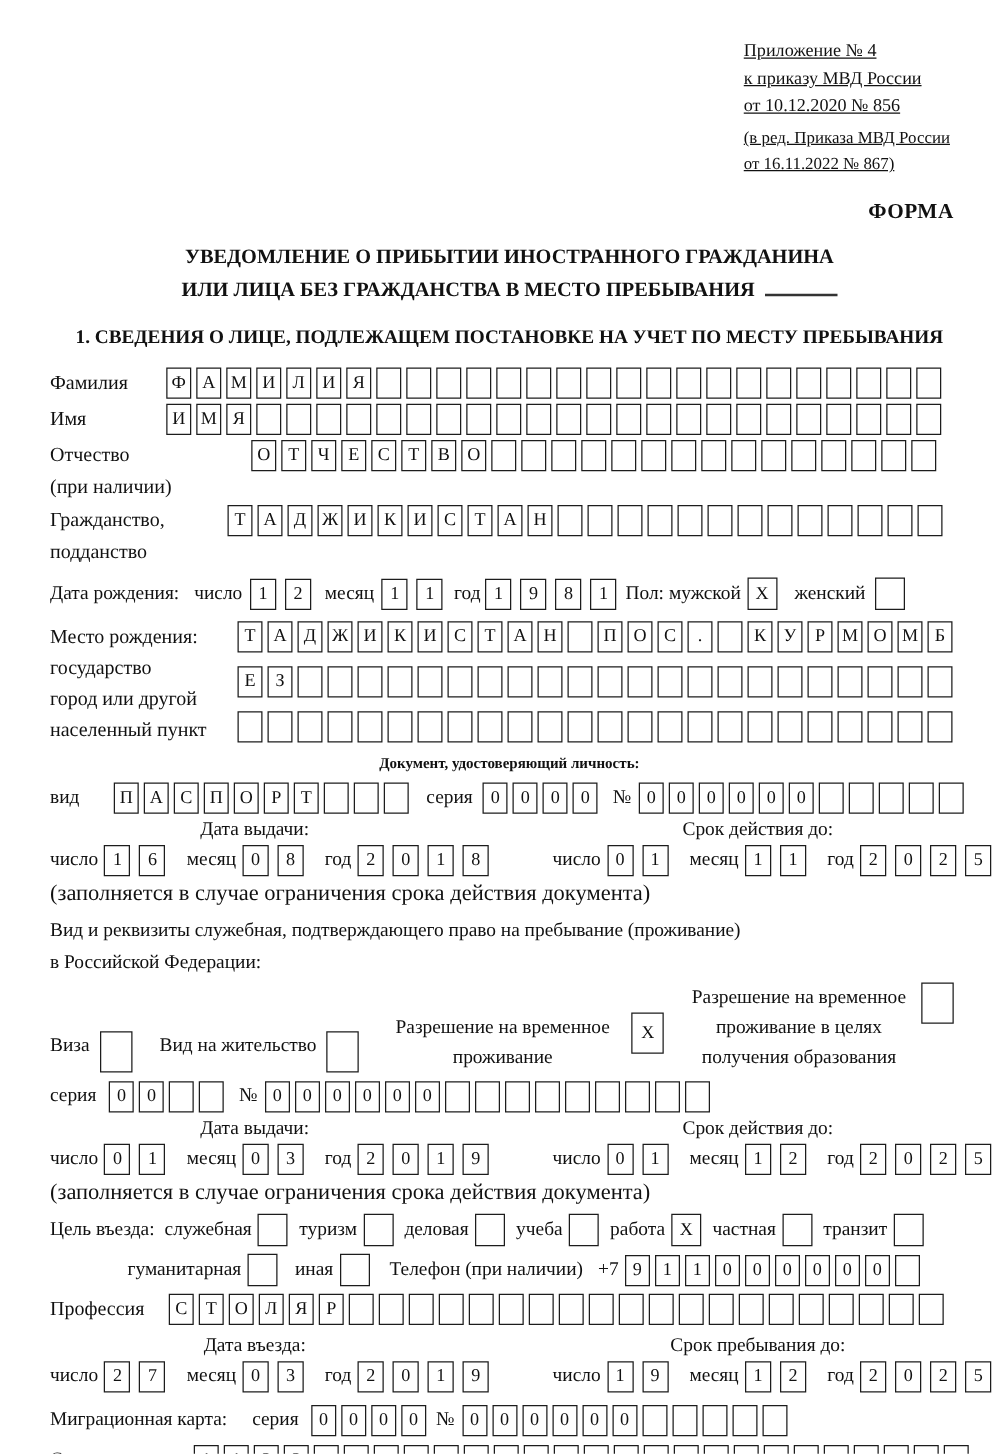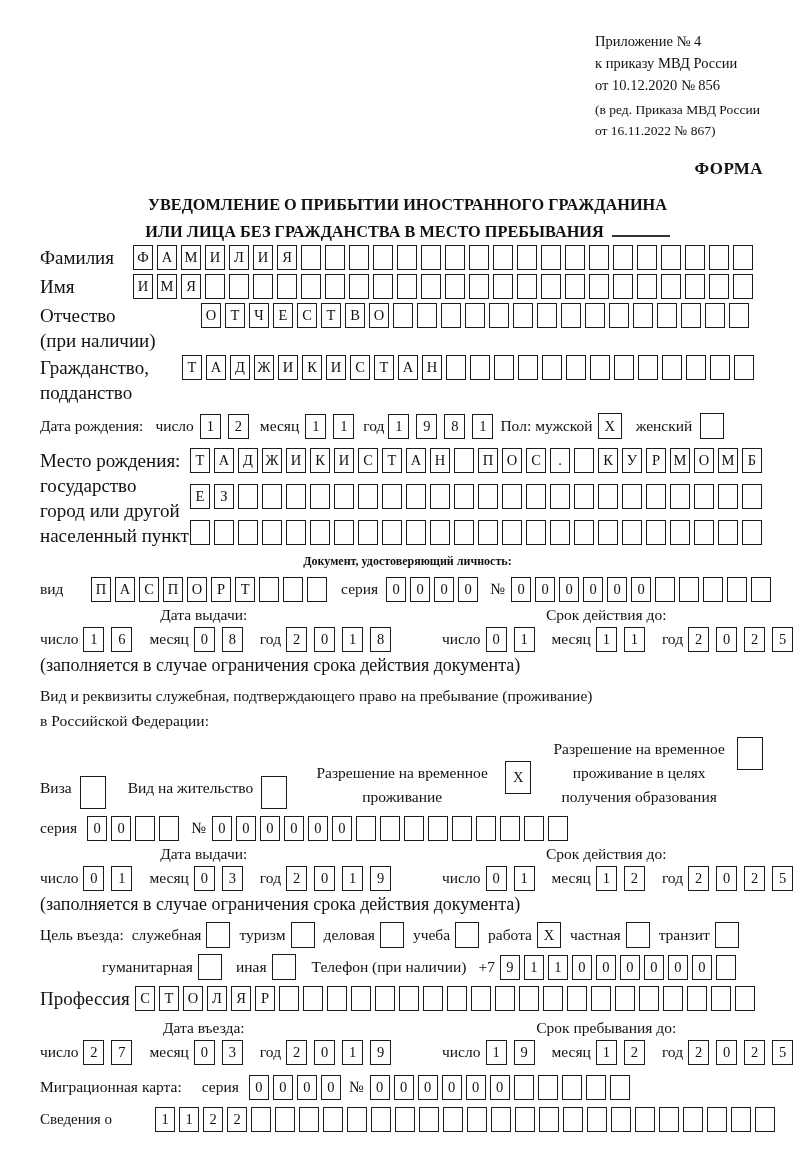--- a/index.html
+++ b/index.html
@@ -1,25 +1,25 @@
 <!DOCTYPE html>
 <html><head>
 <meta charset="utf-8">
 <style>
   html,body{margin:0;padding:0;background:#fff;}
   .page{width:800px;height:1163px;box-sizing:border-box;padding:30px 25px 0 40px;
         font-family:"Liberation Serif","DejaVu Serif",serif;color:#111;overflow:hidden;position:relative;}
-  .annex{margin-left:auto;width:180px;font-size:14.5px;line-height:22px;}
+  .annex{margin-left:auto;width:180px;font-size:14.5px;line-height:22px;text-decoration:underline;}
   .annex .edit{font-size:13.5px;line-height:21px;margin-top:3px;}
   .forma{text-align:right;padding-right:12px;font-weight:bold;font-size:17px;margin-top:18px;letter-spacing:.4px;}
   .title{text-align:center;font-weight:bold;font-size:16.3px;line-height:27px;margin-top:12px;}
   .blank{display:inline-block;width:58px;border-bottom:2px solid #333;height:12px;margin-left:8px;}
   .section{text-align:center;font-weight:bold;font-size:15.4px;margin-top:16px;margin-bottom:15px;white-space:nowrap;}
   .frow{display:flex;align-items:flex-start;margin-bottom:4px;}
-  .flabel{font-size:19px;line-height:25px;flex-shrink:0;}
+  .flabel{font-size:16px;line-height:25px;flex-shrink:0;}
   .flabel .l2{display:block;}
   .cells{display:flex;flex-wrap:nowrap;}
   .cell{width:20px;height:25px;box-sizing:border-box;border:1.7px solid #1c1c1c;margin-right:4px;
         display:inline-flex;align-items:center;justify-content:center;font-size:14.5px;flex-shrink:0;background:#fff;}
   .dcells .cell{width:21px;margin-right:7px;}
   .cb{width:24px;height:26px;box-sizing:border-box;border:1.7px solid #1c1c1c;display:inline-flex;
       align-items:center;justify-content:center;font-size:14.5px;flex-shrink:0;background:#fff;}
   .cb-tall{width:26px;height:33px;}
   .lbl{font-size:15.5px;line-height:26px;white-space:nowrap;}
   .rowline{display:flex;align-items:center;margin-bottom:4px;}
@@ -58,20 +58,21 @@
     </div>
   </div>
 
   <div class="forma">ФОРМА</div>
 
   <div class="title">
     <div>УВЕДОМЛЕНИЕ О ПРИБЫТИИ ИНОСТРАННОГО ГРАЖДАНИНА</div>
     <div><span>ИЛИ ЛИЦА БЕЗ ГРАЖДАНСТВА В МЕСТО ПРЕБЫВАНИЯ</span><span class="blank"></span></div>
   </div>
 
+  <div class="section">1. СВЕДЕНИЯ О ЛИЦЕ, ПОДЛЕЖАЩЕМ ПОСТАНОВКЕ НА УЧЕТ ПО МЕСТУ ПРЕБЫВАНИЯ</div>
 
   <div class="frow">
     <div class="flabel" style="width:93px">Фамилия</div>
     <div class="cells">
         <span class="cell">Ф</span>
         <span class="cell">А</span>
         <span class="cell">М</span>
         <span class="cell">И</span>
         <span class="cell">Л</span>
         <span class="cell">И</span>

